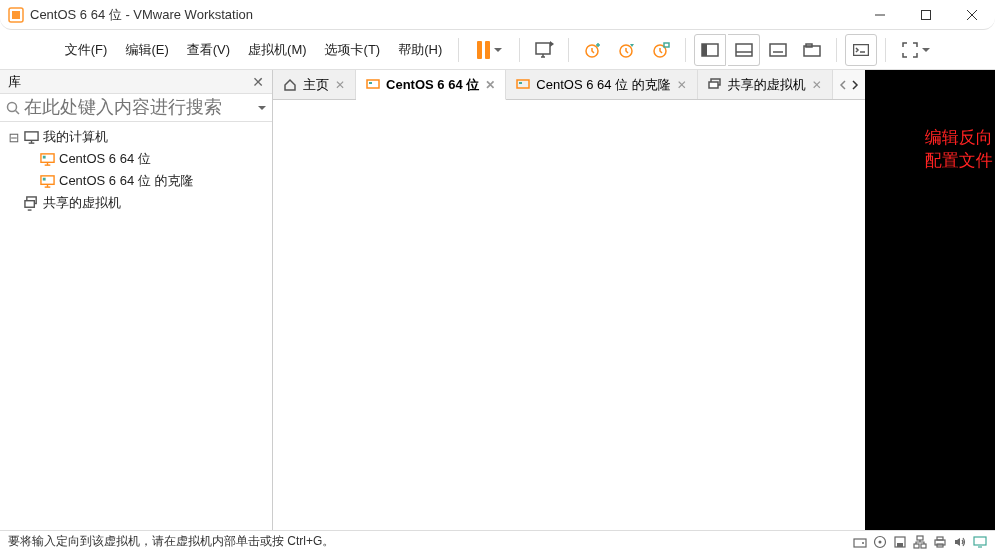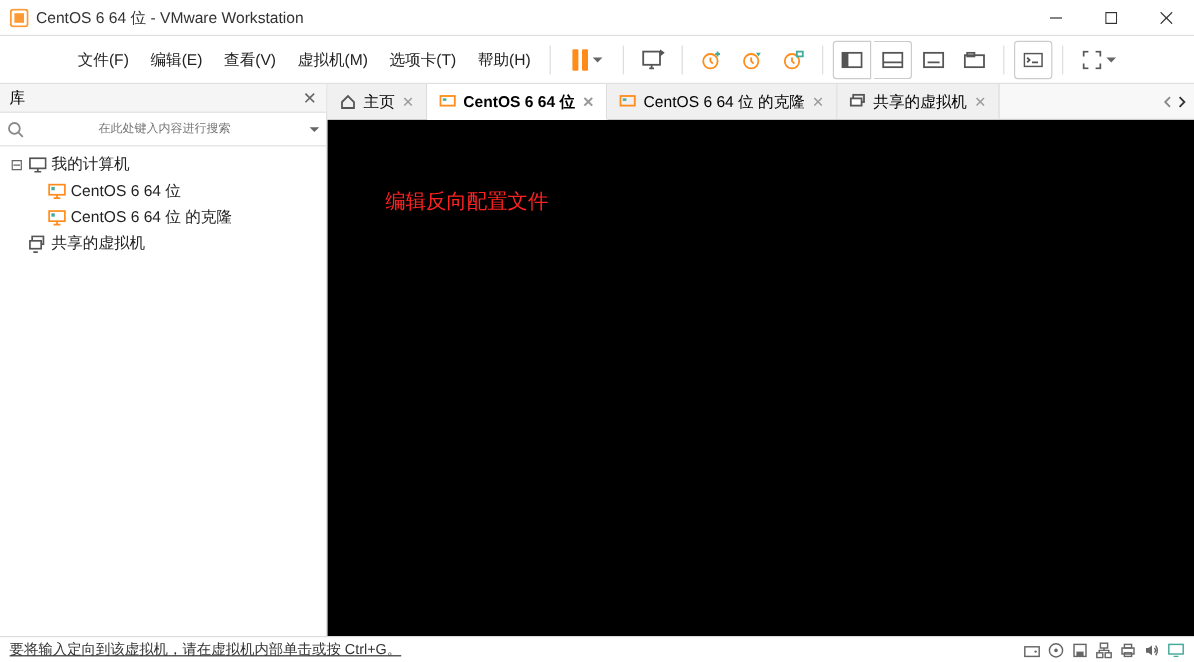--- a/index.html
+++ b/index.html
@@ -1,18 +1,18 @@
 <!DOCTYPE html>
 <html><head>
 <meta charset="utf-8">
 <style>
 * { box-sizing: border-box; margin: 0; padding: 0; }
 body { font-family: "Microsoft YaHei", "Segoe UI", sans-serif; font-size: 12px; background: #fff; width: 995px; height: 552px; overflow: hidden; position: relative; }
 
-.titlebar { height: 30px; display: flex; align-items: center; padding: 0 0 0 8px; border-bottom: 1px solid #e0e0e0; }
+.titlebar { height: 30px; display: flex; align-items: center; padding: 0 0 0 8px; border-bottom: 1px solid #e0e0e0; border-radius: 12px; }
 .titlebar .app-icon { width: 16px; height: 16px; margin-right: 6px; }
 .titlebar .title { font-size: 13px; color: #333; flex: 1; }
 .window-controls { display: flex; height: 100%; }
 .window-controls div { width: 46px; height: 100%; display: flex; align-items: center; justify-content: center; }
 .window-controls svg { width: 10px; height: 10px; }
 
 .menubar { height: 40px; display: flex; align-items: center; padding: 0 8px; border-bottom: 1px solid #e0e0e0; gap: 2px; justify-content: center; }
 .menu-item { padding: 4px 8px; font-size: 13px; color: #222; }
 .toolbar-sep { width: 1px; height: 24px; background: #ddd; margin: 0 6px; }
 .toolbar-btn { width: 32px; height: 32px; display: flex; align-items: center; justify-content: center; border-radius: 3px; position: relative; }
@@ -23,42 +23,42 @@
 .pause-bars { display: flex; gap: 3px; }
 .pause-bars span { width: 5px; height: 18px; background: #ff8c1a; border-radius: 1px; }
 .dropdown-arrow { width: 0; height: 0; border-left: 4px solid transparent; border-right: 4px solid transparent; border-top: 4px solid #666; margin-left: 4px; }
 
 .main-area { display: flex; height: calc(100% - 30px - 40px - 22px); }
 .sidebar { width: 273px; border-right: 1px solid #ccc; display: flex; flex-direction: column; }
 .sidebar-header { height: 24px; display: flex; align-items: center; padding: 0 8px; font-size: 13px; background: #f5f5f5; border-bottom: 1px solid #e0e0e0; }
 .sidebar-header .title { flex: 1; }
 .sidebar-header .close { font-size: 14px; color: #666; }
 .search-row { height: 28px; display: flex; align-items: center; padding: 2px 6px; border-bottom: 1px solid #e0e0e0; gap: 4px; }
-.search-input { flex: 1; border: none; outline: none; font-size: 10px; color: #999; font-family: Liberation Serif, serif; text-align: center; }
+.search-input { flex: 1; border: none; outline: none; font-size: 18px; color: #999; font-family: Liberation Serif, serif; }
 .tree { flex: 1; padding: 4px 0; overflow: auto; }
 .tree-item { display: flex; align-items: center; height: 22px; padding: 0 8px; font-size: 13px; gap: 4px; color: #222; }
 .tree-item .expander { width: 12px; text-align: center; color: #666; }
 .tree-item.level1 { padding-left: 24px; }
 .tree-item .vm-icon { width: 15px; height: 15px; }
 
-.content { flex: 1; display: flex; flex-direction: column; position: relative; border-radius: 13px; }
+.content { flex: 1; display: flex; flex-direction: row; position: relative; border-radius: 13px; }
 .tabs-row { height: 30px; display: flex; align-items: stretch; border-bottom: 1px solid #ccc; background: #f8f8f8; }
 .tab { display: flex; align-items: center; padding: 0 10px; gap: 6px; font-size: 13px; border-right: 1px solid #ddd; background: #f0f0f0; white-space: nowrap; }
 .tab.active { background: #fff; border-bottom: 1px solid #fff; margin-bottom: -1px; font-weight: 600; }
 .tab .tab-icon { width: 14px; height: 14px; }
 .tab .close-x { color: #999; font-size: 12px; }
 .tabs-nav { display: flex; align-items: center; padding: 0 6px; gap: 4px; margin-left: auto; }
 
 .terminal { flex: 1; background: #000; color: #fff; font-family: "Courier New", monospace; font-size: 13px; padding: 2px 4px; position: relative; overflow: hidden; }
 .terminal-line { white-space: pre; }
 .terminal .cursor { display: inline-block; width: 8px; height: 2px; background: #fff; margin-left: 2px; position: relative; top: -2px; }
-.annotation { position: absolute; left: 48px; top: 56px; color: #ff2222; font-size: 17px; font-family: "Microsoft YaHei", sans-serif; }
+.annotation { position: absolute; left: 60px; top: 56px; color: #ff2222; font-size: 17px; font-family: "Microsoft YaHei", sans-serif; }
 
 .statusbar { height: 22px; display: flex; align-items: center; padding: 0 8px; font-size: 12px; border-top: 1px solid #ddd; color: #333; }
-.statusbar .msg { flex: 1; text-decoration: underline; }
+.statusbar .msg { flex: 1; }
 .status-icons { display: flex; gap: 6px; align-items: center; }
 .status-icons svg { width: 14px; height: 14px; }
 </style>
 </head>
 <body>
 
 <div class="titlebar">
   <svg class="app-icon" viewBox="0 0 16 16">
       <rect x="1" y="1" width="14" height="14" rx="2" fill="none" stroke="#ff9933" stroke-width="1.5"></rect>
       <rect x="4" y="4" width="8" height="8" fill="#ff9933"></rect>

